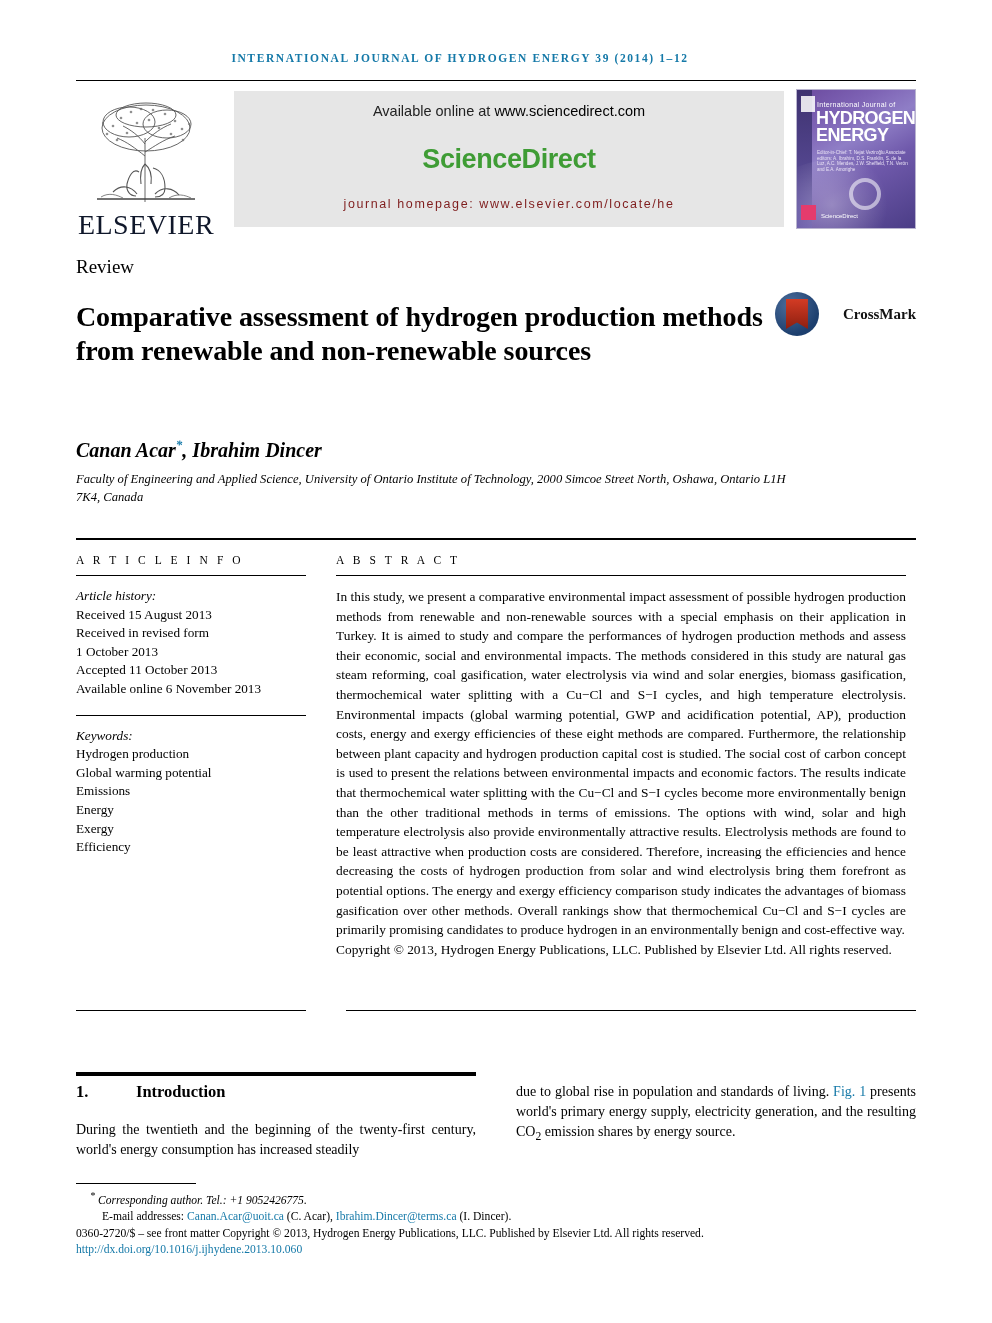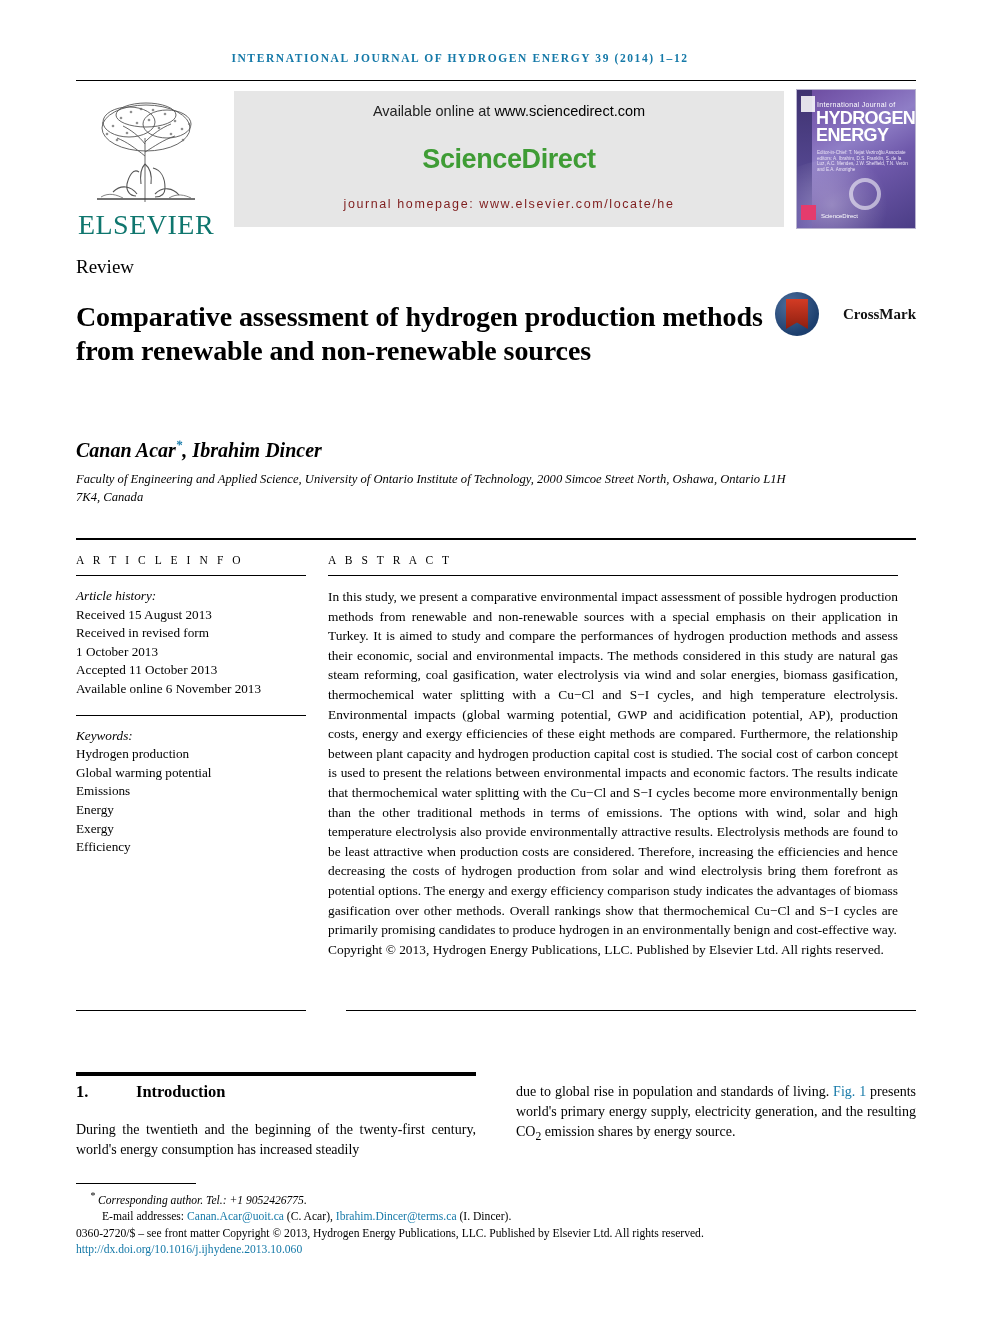--- a/index.html
+++ b/index.html
@@ -30,21 +30,21 @@
     display:flex;align-items:stretch;
   }
   .elsevier-logo{
     width:140px;flex:0 0 140px;
     display:flex;flex-direction:column;align-items:center;justify-content:flex-end;
     padding-top:8px;box-sizing:border-box;
   }
   .tree-wrap{width:126px;height:112px;}
   .elsevier-word{
     font-family:"Liberation Serif", serif;
-    color:#0f766e;font-size:28px;letter-spacing:0.5px;
+    color:#0f172a;font-size:28px;letter-spacing:0.5px;
     line-height:1;margin-top:1px;font-weight:400;
   }
   .sd-panel{
     flex:1 1 auto;margin:10px 12px 12px 18px;background:#e6e6e6;
     display:flex;flex-direction:column;align-items:center;justify-content:space-between;
     padding:12px 0 16px 0;box-sizing:border-box;
   }
   .sd-avail{font-family:"Liberation Sans", sans-serif;font-size:14.5px;color:#222;}
   .sd-avail a{color:#000000;text-decoration:none;}
   .sd-brand{
@@ -97,21 +97,21 @@
   }
   .authors sup{color:#1579a8;font-size:13px;font-weight:bold;}
   .affil{
     position:absolute;left:76px;top:470px;width:730px;
     font-family:"Liberation Serif",serif;font-style:italic;font-size:12.6px;line-height:18px;
   }
   .rule-thin{position:absolute;background:#000;}
 
   
   .infocol{position:absolute;left:76px;top:554px;width:230px;}
-  .abscol{position:absolute;left:328px;top:554px;width:570px;}
+  .abscol{position:absolute;left:336px;top:554px;width:570px;}
   .sechead{
     font-family:"Liberation Serif",serif;font-size:11.5px;font-weight:400;
     letter-spacing:3.1px;margin:0 0 9px 0;
   }
   .hr{border:0;border-top:1.3px solid #000;margin:0 0 11px 0;}
   .info-line{font-family:"Liberation Serif",serif;font-size:13.2px;line-height:18.6px;}
   .info-label{font-style:italic;}
   .kw-sep{border:0;border-top:1px solid #000;margin:16px 0 11px 0;}
   .abstract p{
     font-family:"Liberation Serif",serif;font-size:13.4px;line-height:19.6px;

